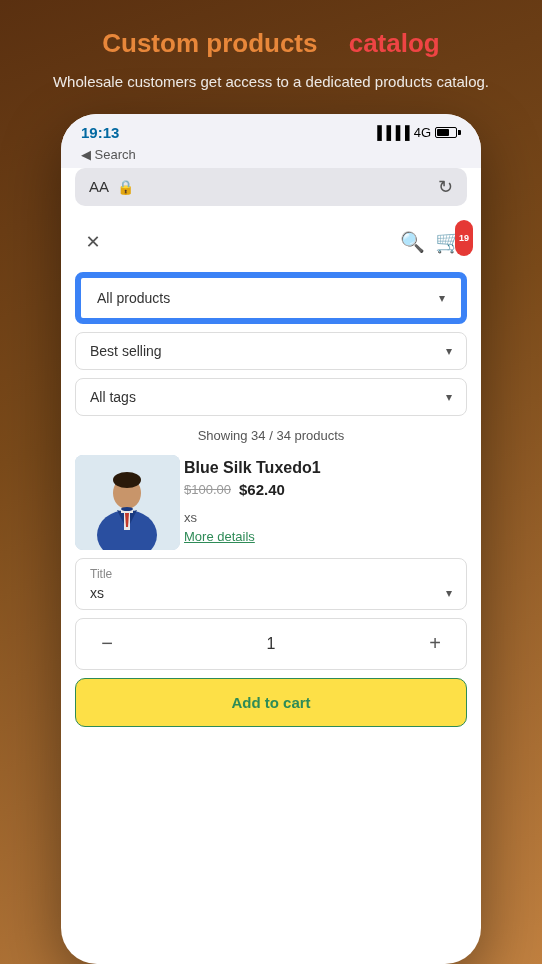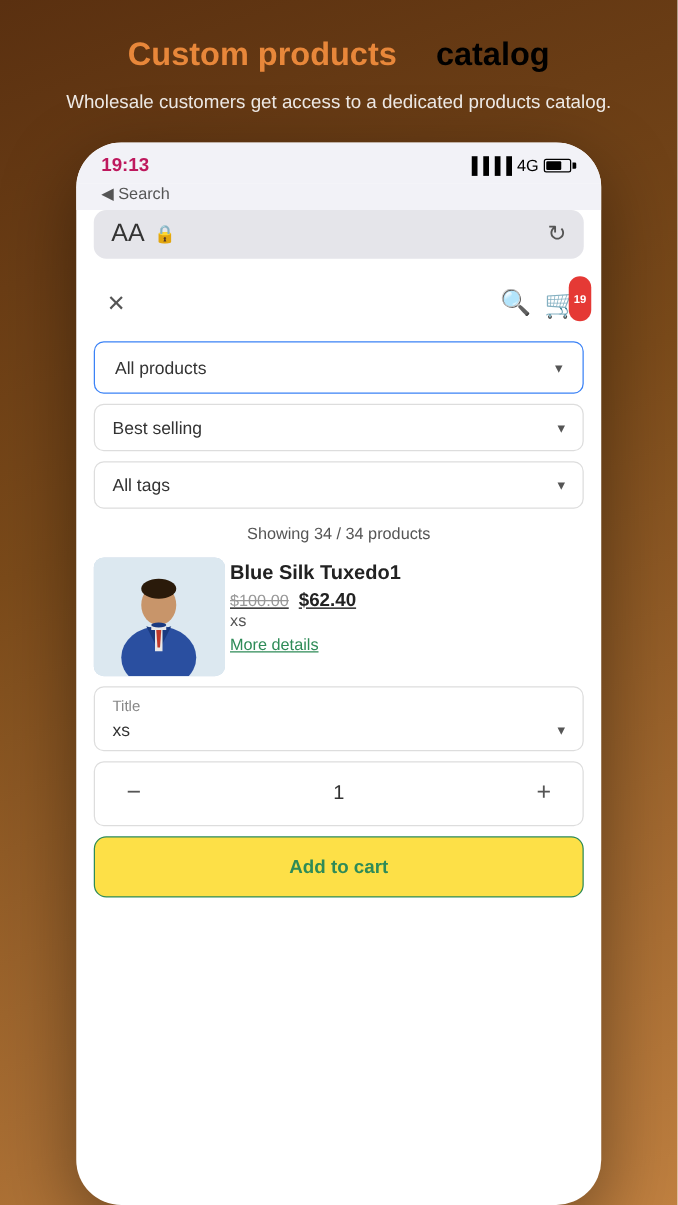--- a/index.html
+++ b/index.html
@@ -55,21 +55,21 @@
       background: #f2f2f7;
       padding: 10px 20px 6px;
       display: flex;
       justify-content: space-between;
       align-items: center;
     }
 
     .status-time {
       font-size: 15px;
       font-weight: 600;
-      color: #be185d;
+      color: #0369a1;
     }
 
     .status-icons {
       display: flex;
       align-items: center;
       gap: 4px;
       font-size: 13px;
       color: #000;
     }
 
@@ -97,21 +97,21 @@
 
     .url-bar-left {
       display: flex;
       align-items: center;
       gap: 8px;
       font-size: 14px;
       color: #333;
     }
 
     .url-aa {
-      font-size: 20px;
+      font-size: 15px;
       color: #333;
     }
 
     .url-lock {
       font-size: 14px;
     }
 
     .url-refresh {
       font-size: 18px;
       color: #555;
@@ -172,21 +172,21 @@
       font-size: 9px;
       font-weight: 700;
       border-radius: 10px;
       padding: 13px 4px;
       min-width: 18px;
       text-align: center;
     }
 
     
     .dropdown-full {
-      border: 1px solid #3b82f6;
+      border: 6px solid #3b82f6;
       border-radius: 8px;
       padding: 12px 16px;
       display: flex;
       justify-content: space-between;
       align-items: center;
       background: #fff;
       cursor: pointer;
       font-size: 14px;
       color: #333;
     }
@@ -262,22 +262,21 @@
       font-size: 16px;
       font-weight: 700;
       color: #222;
       margin-bottom: 4px;
     }
 
     .product-prices {
       display: flex;
       align-items: center;
       gap: 8px;
-      margin-bottom: 0;
-      text-decoration: underline;
+      margin-bottom: 12px;
     }
 
     .price-original {
       font-size: 13px;
       color: #999;
       text-decoration: line-through;
     }
 
     .price-sale {
       font-size: 15px;
@@ -392,21 +391,21 @@
     .signal-bars {
       font-size: 13px;
       color: #000;
     }
   </style>
 </head>
 <body>
 
 <div class="header-section">
   <div class="header-title">
-    <span>Custom products </span><span style="color:#000000;margin-left:24px;">catalog</span>
+    <span>Custom products </span><span style="color:#ef4444;margin-left:24px;">catalog</span>
   </div>
   <div class="header-subtitle">Wholesale customers get access to a dedicated products catalog.</div>
 </div>
 
 <div class="phone-container">
 
   <div class="status-bar">
     <div class="status-time">19:13</div>
     <div class="status-icons">
       <span class="signal-bars">▐▐▐▐</span>

